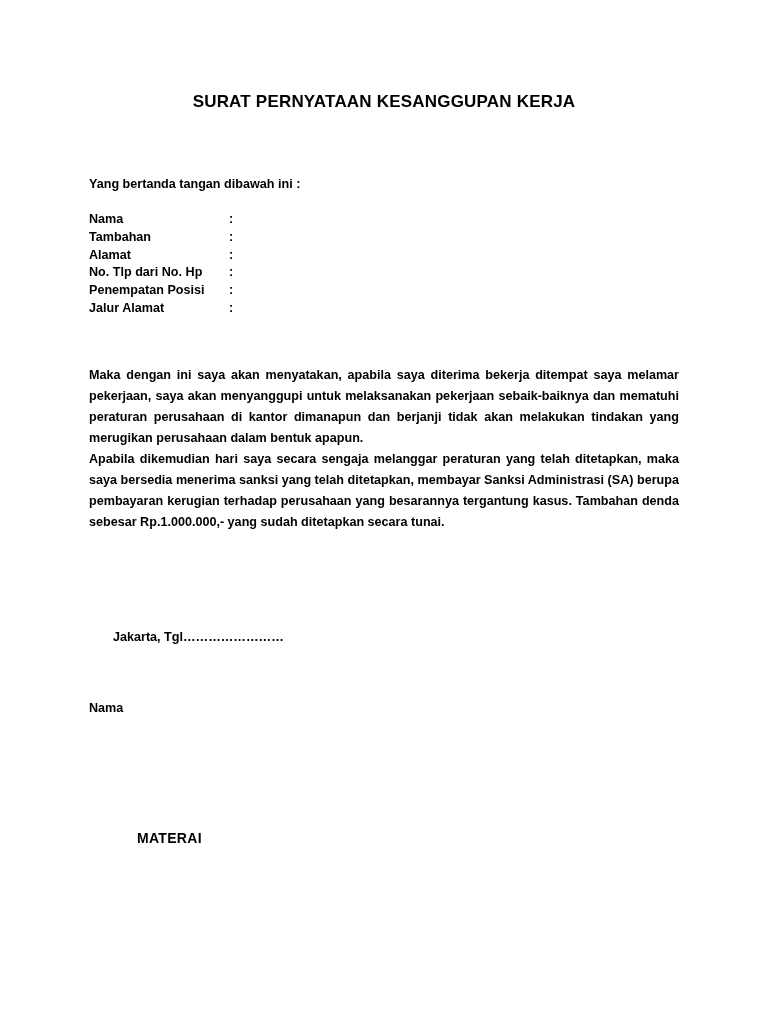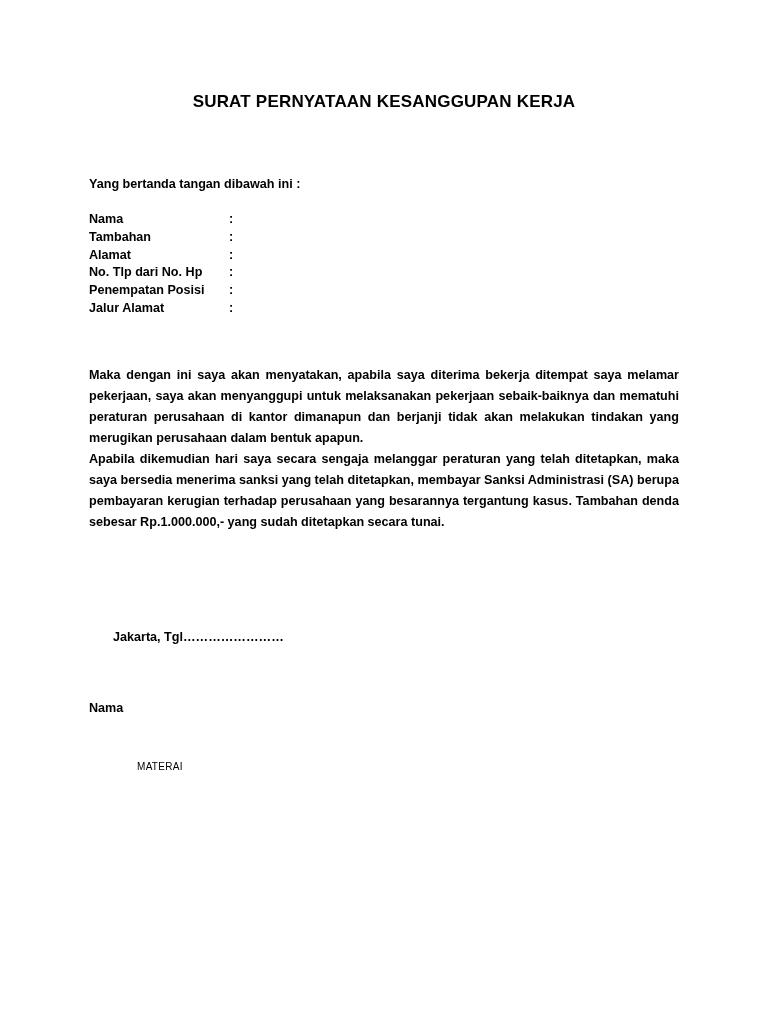--- a/index.html
+++ b/index.html
@@ -99,23 +99,23 @@
     top: 699px;
     font-size: 12.6px;
     font-weight: bold;
     line-height: 19.5px;
     white-space: nowrap;
   }
 
   .materai {
     position: absolute;
     left: 137px;
-    top: 757px;
-    font-size: 10px;
-    font-weight: normal;
+    top: 829px;
+    font-size: 14px;
+    font-weight: bold;
     letter-spacing: 0.3px;
     line-height: 19.5px;
     white-space: nowrap;
   }
 </style>
 </head>
 <body>
 
 <div class="page">
 

